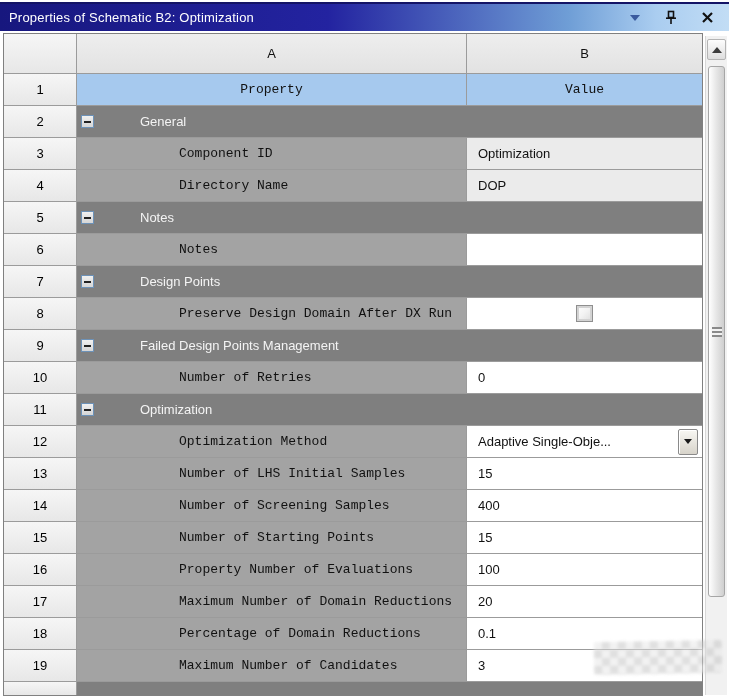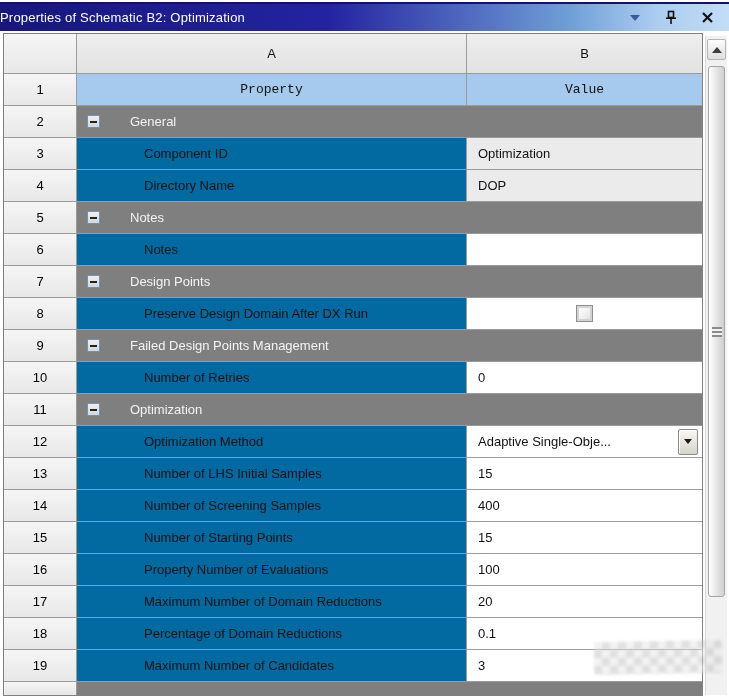--- a/index.html
+++ b/index.html
@@ -7,21 +7,21 @@
   body { font-family:"Liberation Sans", sans-serif; }
   .screen{ position:relative; width:729px; height:697px; background:#fff; overflow:hidden; }
 
   
   .titlebar{
     position:absolute; left:0; top:2px; width:729px; height:29px;
     border-top:2px solid #141466;
     background:linear-gradient(to right,#17177e 0%,#2323a0 45%,#6f9ed6 78%,#aacdf0 90%,#c2ddf5 100%);
     display:flex; align-items:center;
   }
-  .tb-title{ color:#ffffff; font-size:13px; letter-spacing:0.2px; white-space:nowrap; }
+  .tb-title{ color:#ffffff; font-size:13px; padding-left:9px; letter-spacing:0.2px; white-space:nowrap; }
   .tb-icons{ margin-left:auto; display:flex; align-items:center; gap:20px; padding-right:14px; }
   .tb-btn{ width:16px; height:16px; display:flex; align-items:center; justify-content:center; cursor:default; }
   .dd-tri{ width:0; height:0; border-left:5px solid transparent; border-right:5px solid transparent; border-top:6px solid #3a5a9e; }
 
   
   .ptable{
     position:absolute; left:3px; top:33px; width:700px;
     border:1px solid #808080; background:#fff;
   }
   .row{ display:grid; grid-template-columns:73px 390px 235px; height:32px; }
@@ -30,29 +30,29 @@
   .row.partial{ height:13px; overflow:hidden; }
   .cell{
     border-right:1px solid #9b9b9b; border-bottom:1px solid #9b9b9b;
     display:flex; align-items:center; font-size:13px; color:#111; overflow:hidden; white-space:nowrap;
   }
   .cell.last{ border-right:none; }
   .row:last-child .cell{ border-bottom:none; }
   .num{ background:linear-gradient(#f6f6f6,#e7e7e7); justify-content:center; color:#000; }
   .colh{ background:linear-gradient(#eeeeee,#e2e2e2); justify-content:center; }
   .blue{ background:#a6c9ee; justify-content:center;font-family:Liberation Mono, monospace; }
-  .group{ background:#7f7f7f; color:#f4f4f4; padding-left:10px; }
+  .group{ background:#7f7f7f; color:#f4f4f4; padding-left:4px;gap:16px; }
   .minusbox{
     width:13px; height:13px; background:linear-gradient(#f0f0f0,#d6d6d6);
     border:1px solid #6d92b8; display:inline-flex; align-items:center; justify-content:center;
     flex:0 0 auto;
   }
   .minusbar{ width:7px; height:2px; background:#222; }
   .glabel{ margin-left:30px; }
-  .prop{ background:#0369a1; padding-left:67px; }
+  .prop{ background:#a3a3a3; padding-left:102px;font-family:Liberation Mono, monospace; }
   .val{ background:#fff; padding-left:11px; }
   .val.ro{ background:#ebebeb; }
   .val.center{ justify-content:center; padding-left:0; }
   .checkbox{
     width:17px; height:17px; border:1px solid #8f8f8f;
     box-shadow:inset 0 0 0 2px #d3d3d3;
     background:linear-gradient(135deg,#ffffff 0%,#f2f2f2 50%,#dcdcdc 100%);
   }
   .val.dd{ padding-right:2px;gap:20px; }
   .ddtext{ flex:1 1 auto; overflow:hidden; text-overflow:ellipsis; }

